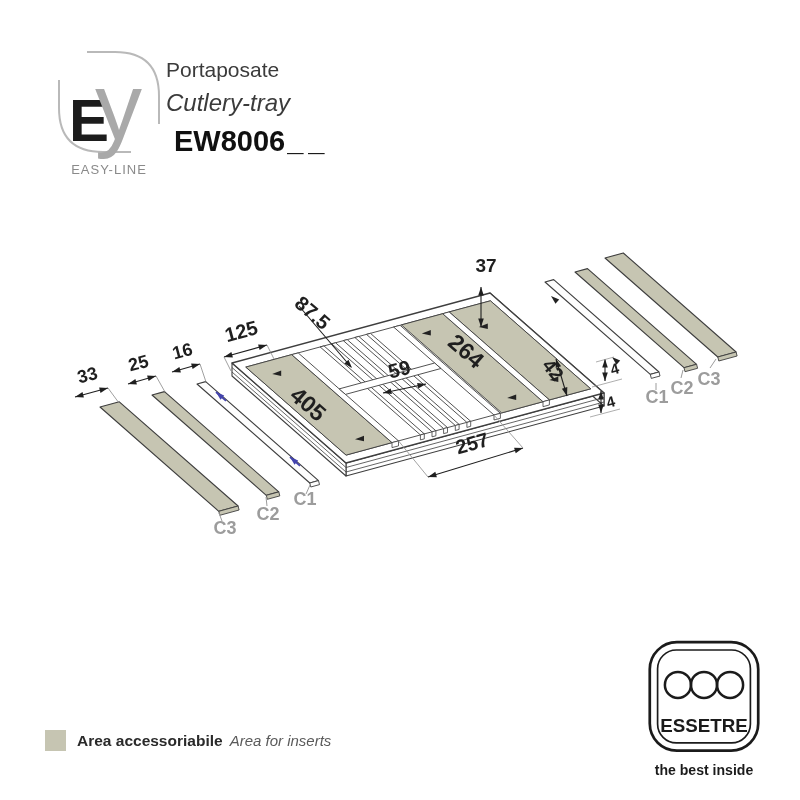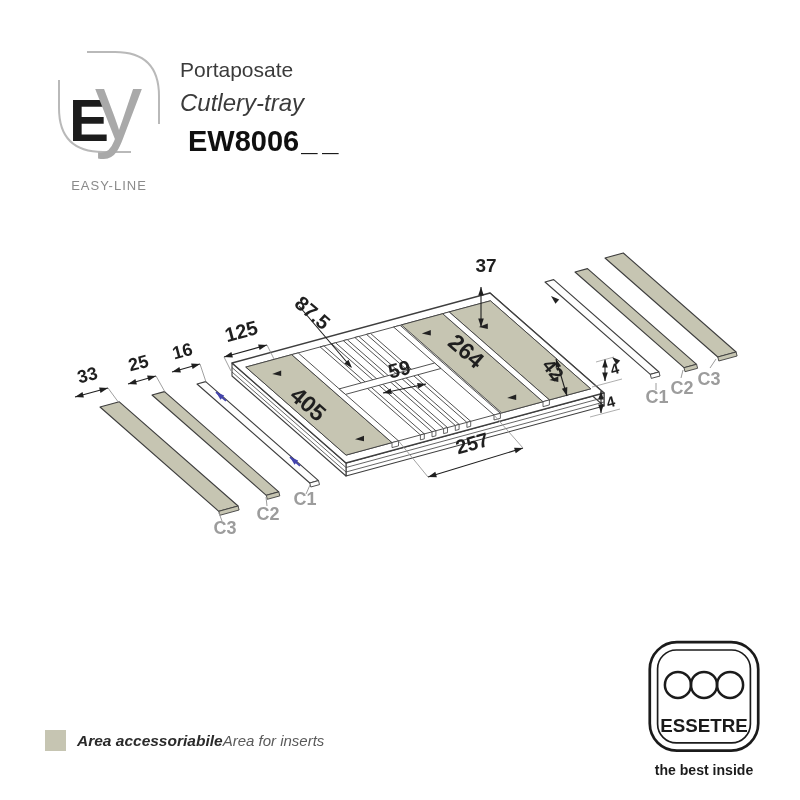--- a/index.html
+++ b/index.html
@@ -1,32 +1,32 @@
 <!DOCTYPE html>
 <html><head>
 <meta charset="utf-8">
 <style>
   html,body{margin:0;padding:0;background:#fff;}
   .page{position:relative;width:800px;height:800px;background:#ffffff;overflow:hidden;
         font-family:"Liberation Sans",sans-serif;}
   
   .ey-logo{position:absolute;left:53px;top:46px;width:112px;height:122px;}
-  .easyline{position:absolute;left:53px;top:178px;width:112px;text-align:center;
+  .easyline{position:absolute;left:53px;top:162px;width:112px;text-align:center;
             font-size:13px;letter-spacing:1px;color:#8a8a8a;}
-  .titles{position:absolute;left:180px;top:58px;color:#3b3b3b;}
+  .titles{position:absolute;left:166px;top:58px;color:#3b3b3b;}
   .title-it{font-size:21px;margin:0 0 7px 0;}
   .title-en{font-size:24px;font-style:italic;margin:0 0 8px 0;}
   .model{font-size:29px;font-weight:700;color:#101010;margin:8px;}
   .model-suffix{letter-spacing:5px;margin-left:2px;}
   
   #drawing{position:absolute;left:0;top:0;width:800px;height:800px;}
   
   .legend{position:absolute;left:45px;top:730px;display:flex;align-items:center;}
   .legend-swatch{width:21px;height:21px;margin-right:11px;}
-  .legend-it{font-size:15.5px;font-weight:700;color:#2a2a2a;font-style:italic;}
+  .legend-it{font-size:15.5px;font-weight:700;color:#2a2a2a;margin-right:7px;}
   .legend-en{font-size:15px;font-style:italic;color:#5a5a5a;}
   
   .essetre{position:absolute;left:645px;top:638px;width:118px;height:146px;}
 </style>
 </head>
 <body>
 
 <div class="page">
 
   <svg class="ey-logo" viewBox="0 0 112 122">

